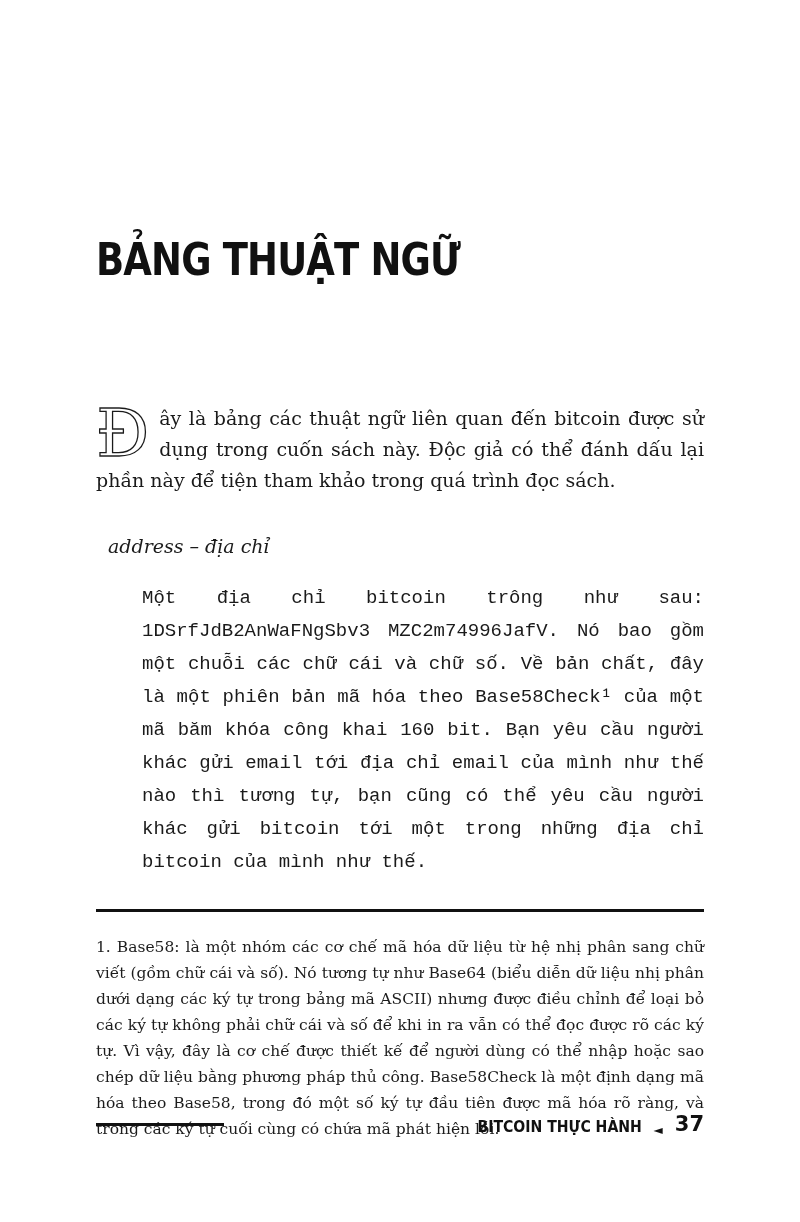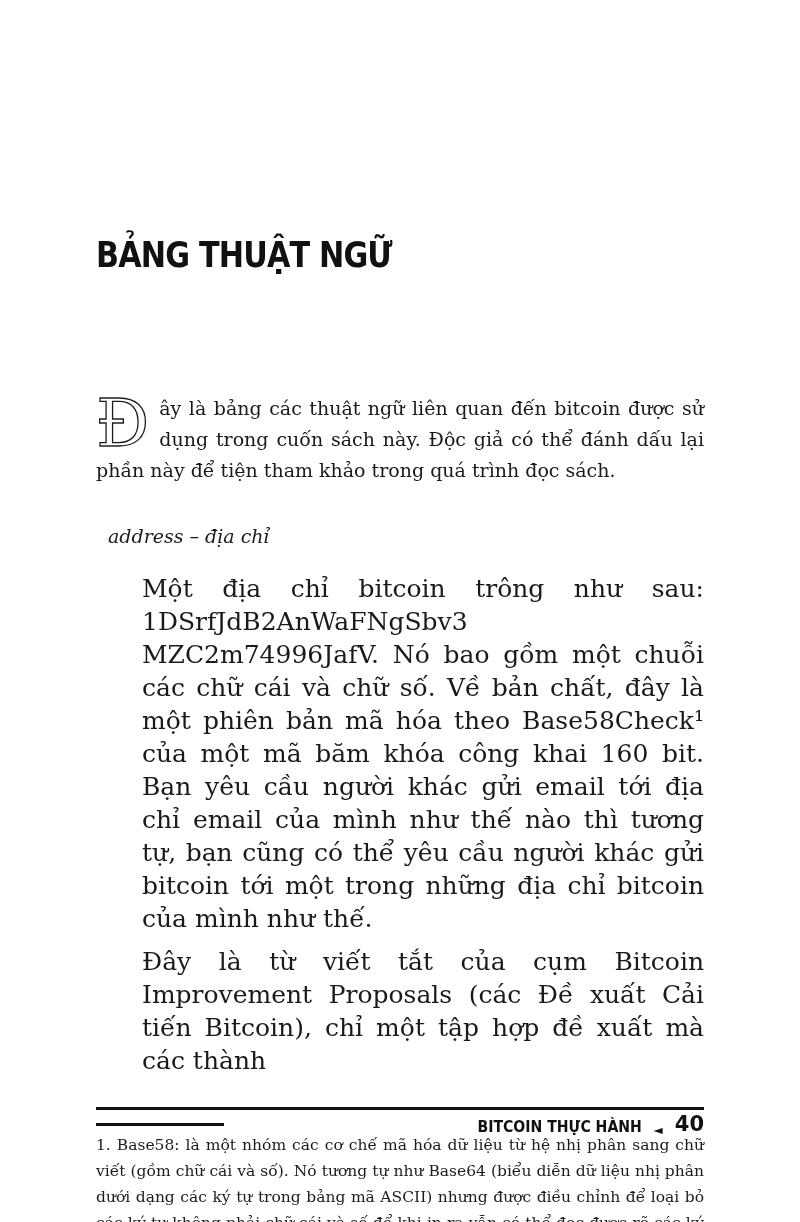--- a/index.html
+++ b/index.html
@@ -20,21 +20,21 @@
     position: absolute;
     left: 96px;
     right: 96px;
     top: 0;
   }
   .page-title {
     margin: 0;
     padding-top: 234px;
     font-family: "DejaVu Sans", "Liberation Sans", sans-serif;
     font-weight: 700;
-    font-size: 36px;
+    font-size: 44px;
     letter-spacing: -1px;
     color: #111;
   }
   .page-title .squeeze {
     display: inline-block;
     transform: scaleX(0.84);
     transform-origin: left center;
     white-space: nowrap;
   }
   .intro {
@@ -61,23 +61,24 @@
   .term {
     margin: 12px;
     padding-top: 24px;
     font-style: italic;
     font-size: 19px;
     line-height: 28px;
   }
   .definition {
     margin: 0 0 0 46px;
     padding-top: 10px;
-    font-size: 25px;
+    font-size: 19px;
     line-height: 33px;
     text-align: justify;
+    font-family: Liberation Mono, monospace;
   }
   .footnote-rule {
     margin-top: 30px;
     border: 0;
     border-top: 3px solid #111;
     width: 100%;
   }
   .footnote {
     margin: 0;
     padding-top: 14px;
@@ -130,28 +131,27 @@
 <div id="page">
   <div class="content">
 
     <h1 class="page-title"><span class="squeeze">BẢNG THUẬT NGỮ</span></h1>
 
     <p class="intro"><span class="dropcap">Đ</span><span>ây là bảng các thuật ngữ liên quan đến bitcoin được sử dụng trong cuốn sách này. Độc giả có thể đánh dấu lại phần này để tiện tham khảo trong quá trình đọc sách.</span></p>
 
     <p class="term">address – địa chỉ</p>
     <p class="definition">Một địa chỉ bitcoin trông như sau: 1DSrfJdB2AnWaFNgSbv3 MZC2m74996JafV. Nó bao gồm một chuỗi các chữ cái và chữ số. Về bản chất, đây là một phiên bản mã hóa theo Base58Check¹ của một mã băm khóa công khai 160 bit. Bạn yêu cầu người khác gửi email tới địa chỉ email của mình như thế nào thì tương tự, bạn cũng có thể yêu cầu người khác gửi bitcoin tới một trong những địa chỉ bitcoin của mình như thế.</p>
 
-    <p class="definition">Đây là từ viết tắt của cụm Bitcoin Improvement Proposals (các Đề xuất Cải tiến Bitcoin), chỉ một tập hợp đề xuất mà các thành</p>
 
     <hr class="footnote-rule">
 
     <p class="footnote">1. Base58: là một nhóm các cơ chế mã hóa dữ liệu từ hệ nhị phân sang chữ viết (gồm chữ cái và số). Nó tương tự như Base64 (biểu diễn dữ liệu nhị phân dưới dạng các ký tự trong bảng mã ASCII) nhưng được điều chỉnh để loại bỏ các ký tự không phải chữ cái và số để khi in ra vẫn có thể đọc được rõ các ký tự. Vì vậy, đây là cơ chế được thiết kế để người dùng có thể nhập hoặc sao chép dữ liệu bằng phương pháp thủ công. Base58Check là một định dạng mã hóa theo Base58, trong đó một số ký tự đầu tiên được mã hóa rõ ràng, và trong các ký tự cuối cùng có chứa mã phát hiện lỗi.</p>
   </div>
 
   <div class="footer">
     <div class="footer-rule"></div>
     <div class="footer-right">
       <span class="footer-book">BITCOIN THỰC HÀNH</span>
       <span class="footer-arrow">◄</span>
-      <span class="footer-page">40</span>
+      <span class="footer-page">37</span>
     </div>
   </div>
 </div>
 
 </body></html>

